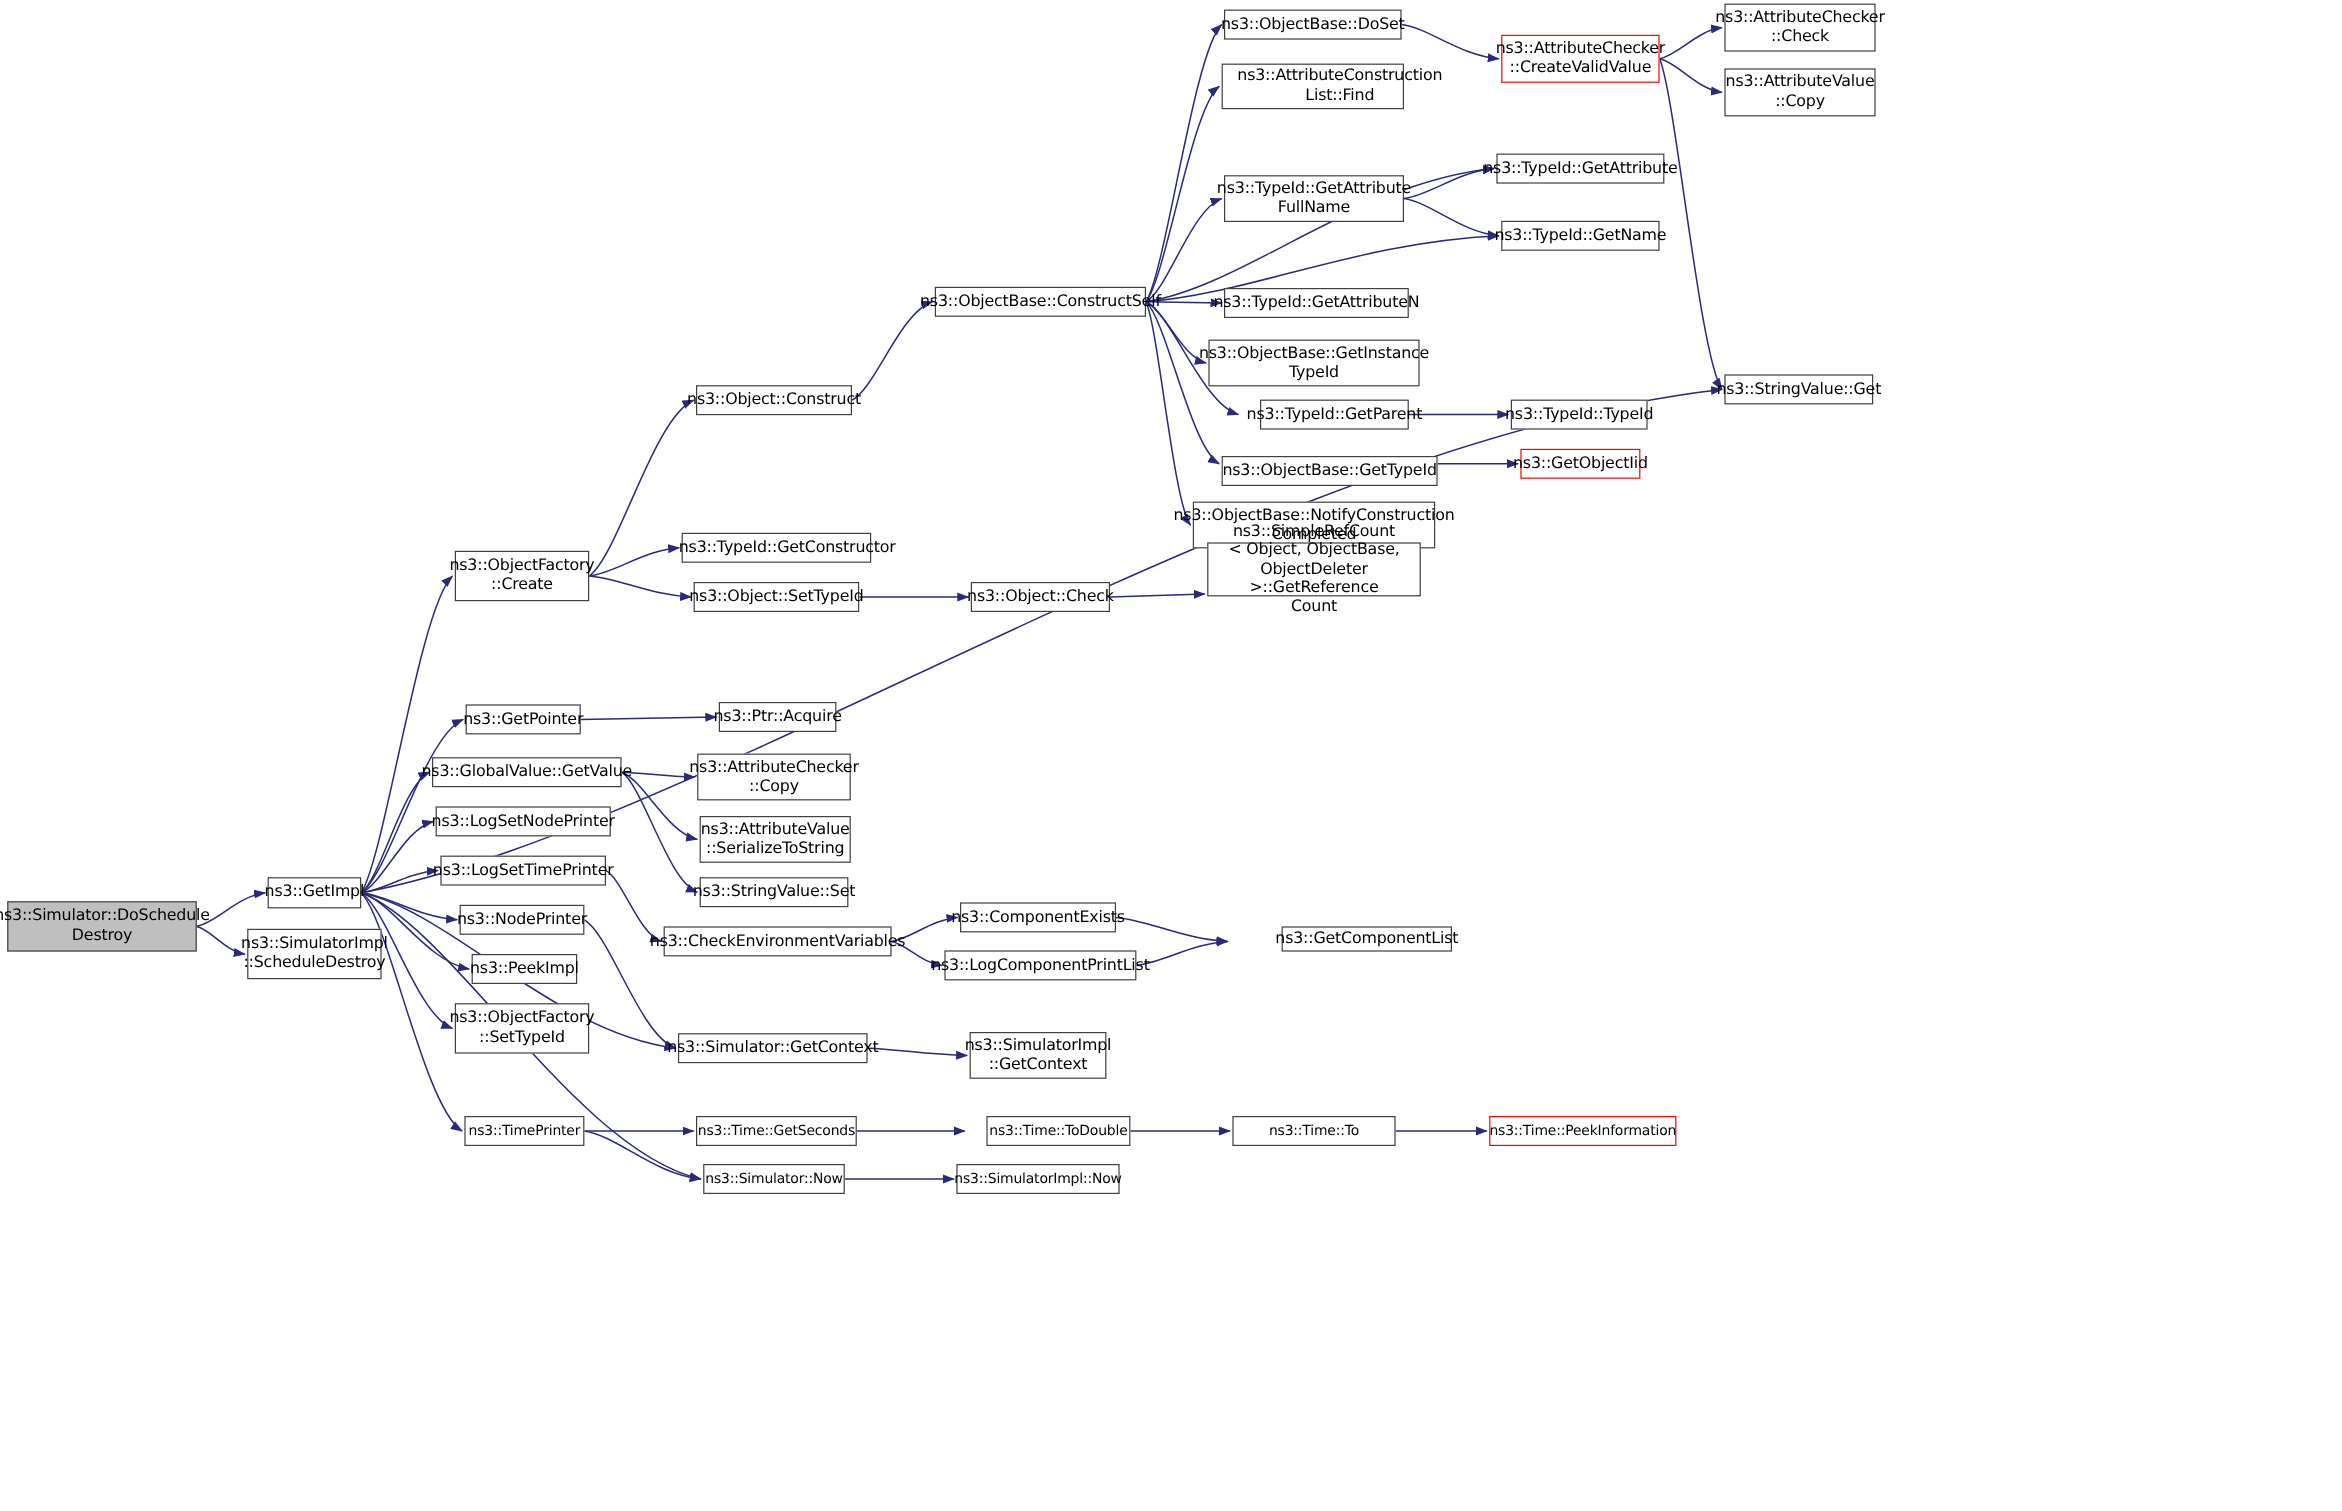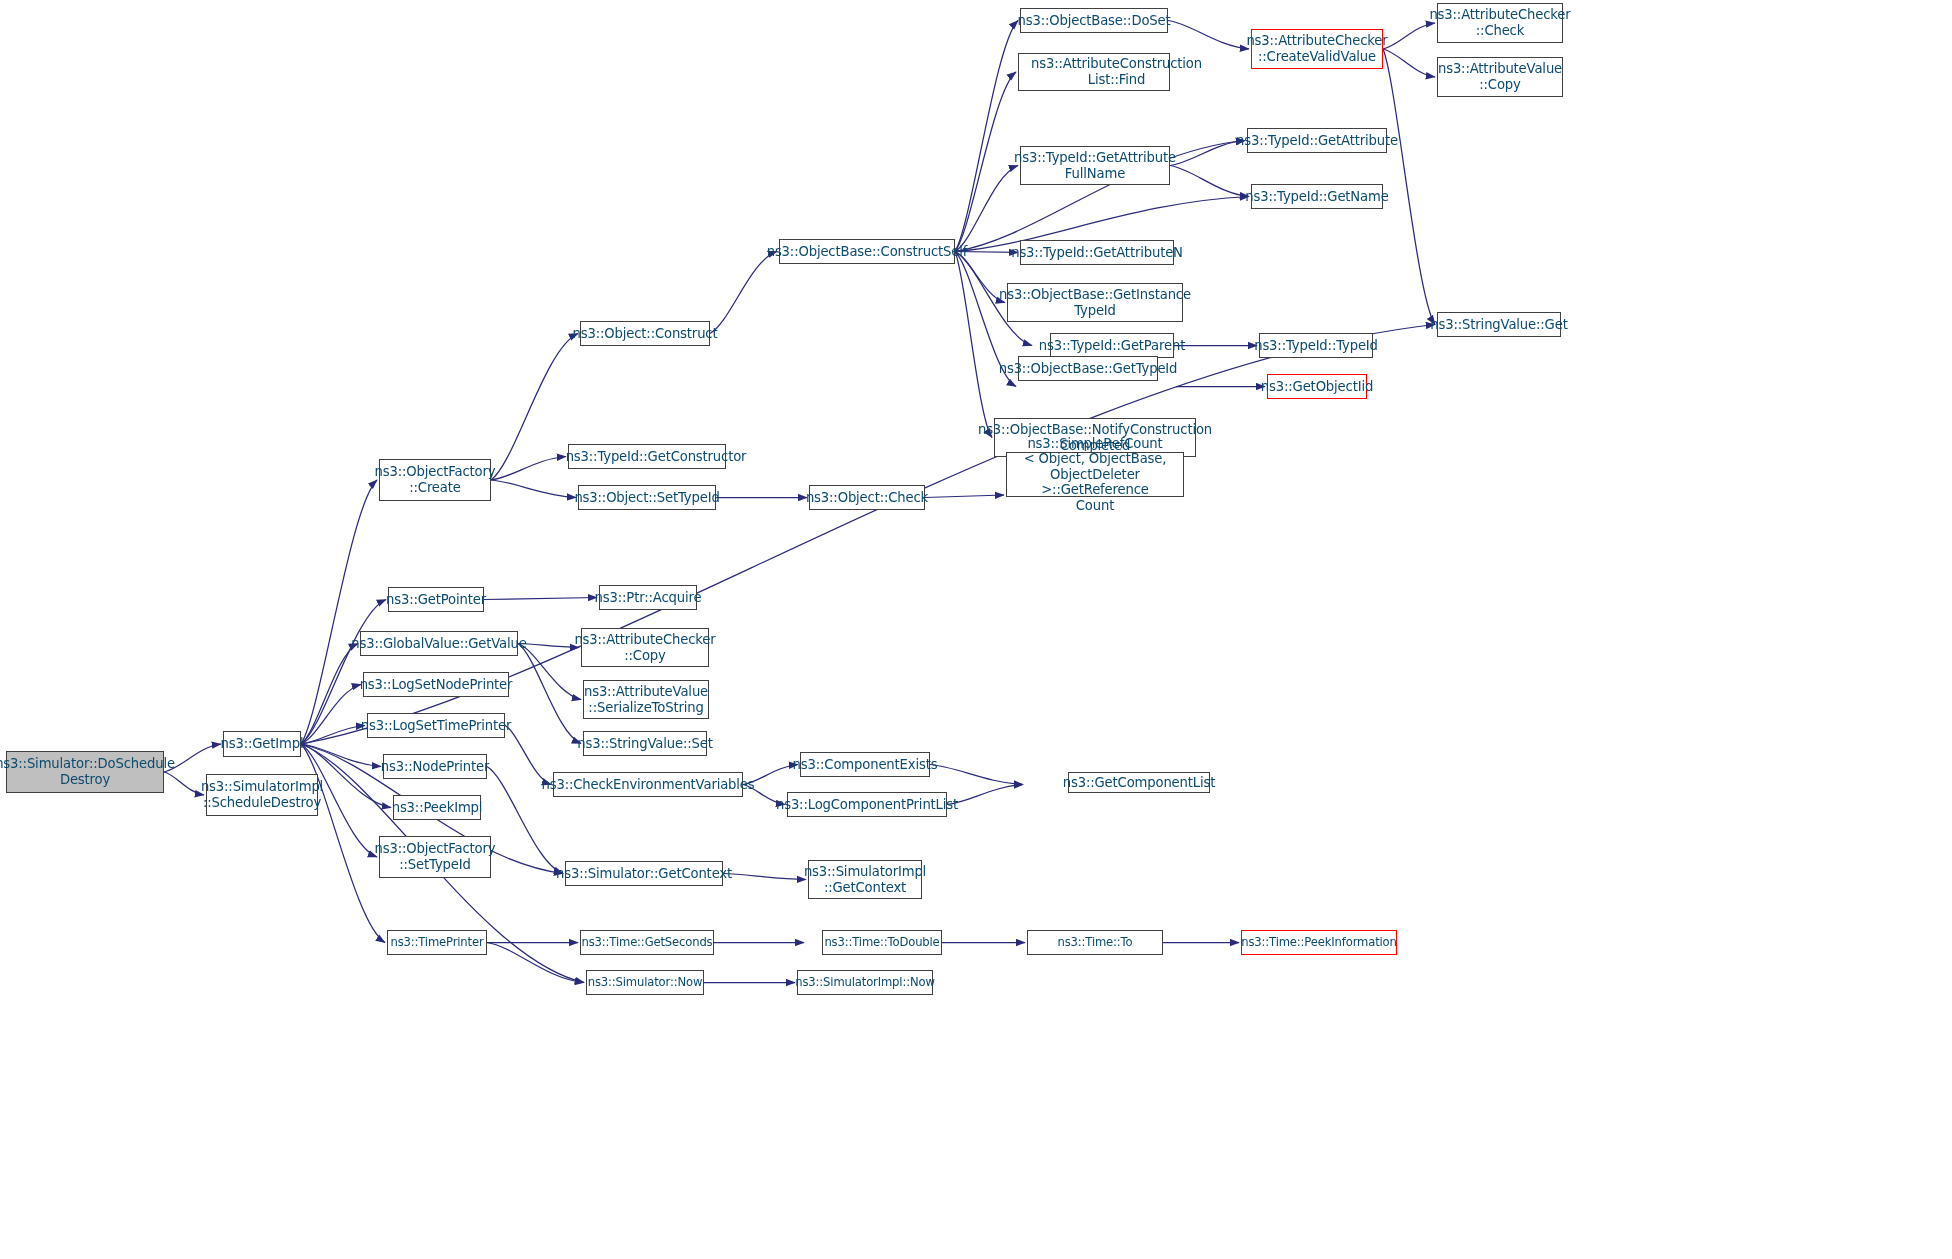--- a/index.html
+++ b/index.html
@@ -21,21 +21,21 @@
     left: 0; top: 0;
     width: 1952px;
     height: 1259px;
     pointer-events: none;
   }
   .node {
     position: absolute;
     box-sizing: border-box;
     border: 1.3px solid #404040;
     background: #ffffff;
-    color: #0c4a6e;
+    color: #000000;
     display: flex;
     align-items: center;
     justify-content: center;
     text-align: center;
     line-height: 1.18;
     font-size: 13.2px;
     letter-spacing: -0.15px;
     padding: 1px 3px;
     white-space: pre-line;
     z-index: 5;
@@ -140,21 +140,21 @@
 ::Copy</div>
       <div class="node" style="left: 1247px; top: 128px; width: 140px; height: 25px;">ns3::TypeId::GetAttribute</div>
       <div class="node" style="left: 1020px; top: 146px; width: 150px; height: 39px;">ns3::TypeId::GetAttribute
 FullName</div>
       <div class="node" style="left: 1251px; top: 184px; width: 132px; height: 25px;">ns3::TypeId::GetName</div>
       <div class="node" style="left: 1020px; top: 240px; width: 154px; height: 25px;">ns3::TypeId::GetAttributeN</div>
       <div class="node" style="left: 1007px; top: 283px; width: 176px; height: 39px;">ns3::ObjectBase::GetInstance
 TypeId</div>
       <div class="node" style="left: 1034px; top: 333px; width: 124px; height: 25px; margin-left: 16px;">ns3::TypeId::GetParent</div>
       <div class="node" style="left: 1259px; top: 333px; width: 114px; height: 25px;">ns3::TypeId::TypeId</div>
-      <div class="node" style="left: 1018px; top: 356px; width: 140px; height: 25px;">ns3::ObjectBase::GetTypeId</div>
+      <div class="node" style="left: 1018px; top: 380px; width: 180px; height: 25px;">ns3::ObjectBase::GetTypeId</div>
       <div class="node red" style="left: 1267px; top: 374px; width: 100px; height: 25px;">ns3::GetObjectIid</div>
       <div class="node" style="left: 994px; top: 418px; width: 202px; height: 39px;">ns3::ObjectBase::NotifyConstruction
 Completed</div>
       <div class="node" style="left: 1437px; top: 312px; width: 124px; height: 25px;">ns3::StringValue::Get</div>
       <div class="node" style="left: 568px; top: 444px; width: 158px; height: 25px; padding-left: 21px;">ns3::TypeId::GetConstructor</div>
       <div class="node" style="left: 578px; top: 485px; width: 138px; height: 25px;">ns3::Object::SetTypeId</div>
       <div class="node" style="left: 809px; top: 485px; width: 116px; height: 25px;">ns3::Object::Check</div>
       <div class="node" style="left: 1006px; top: 452px; width: 178px; height: 45px;">ns3::SimpleRefCount
 &lt; Object, ObjectBase,
 ObjectDeleter &gt;::GetReference

